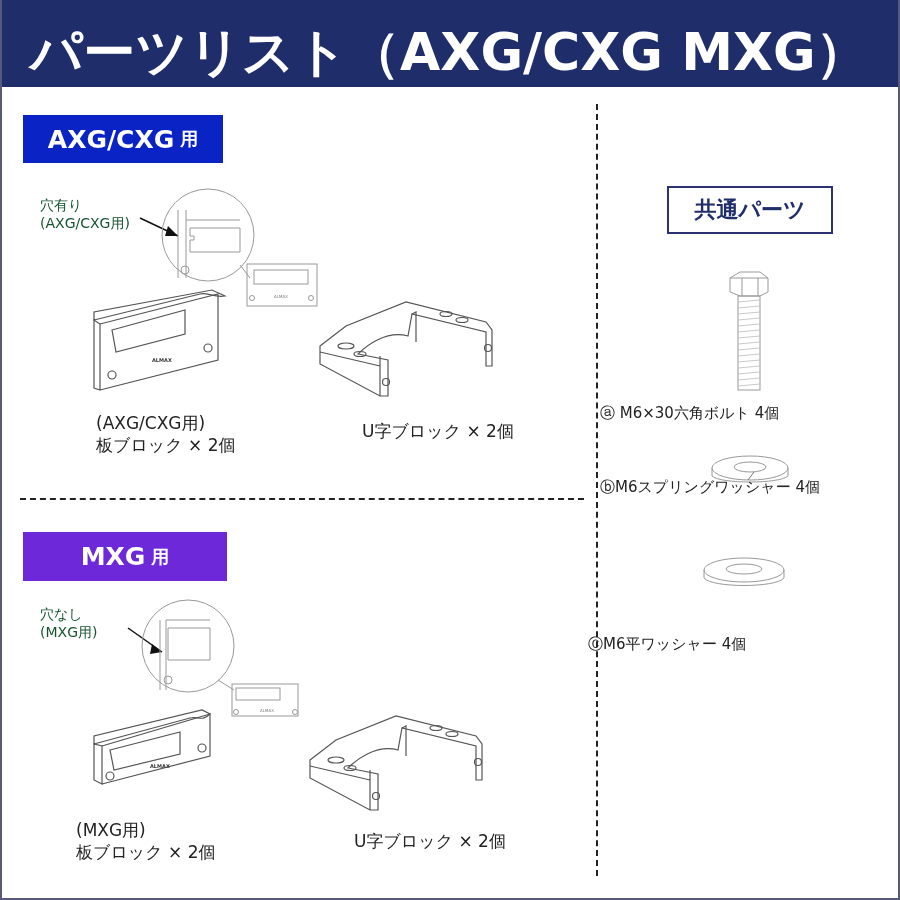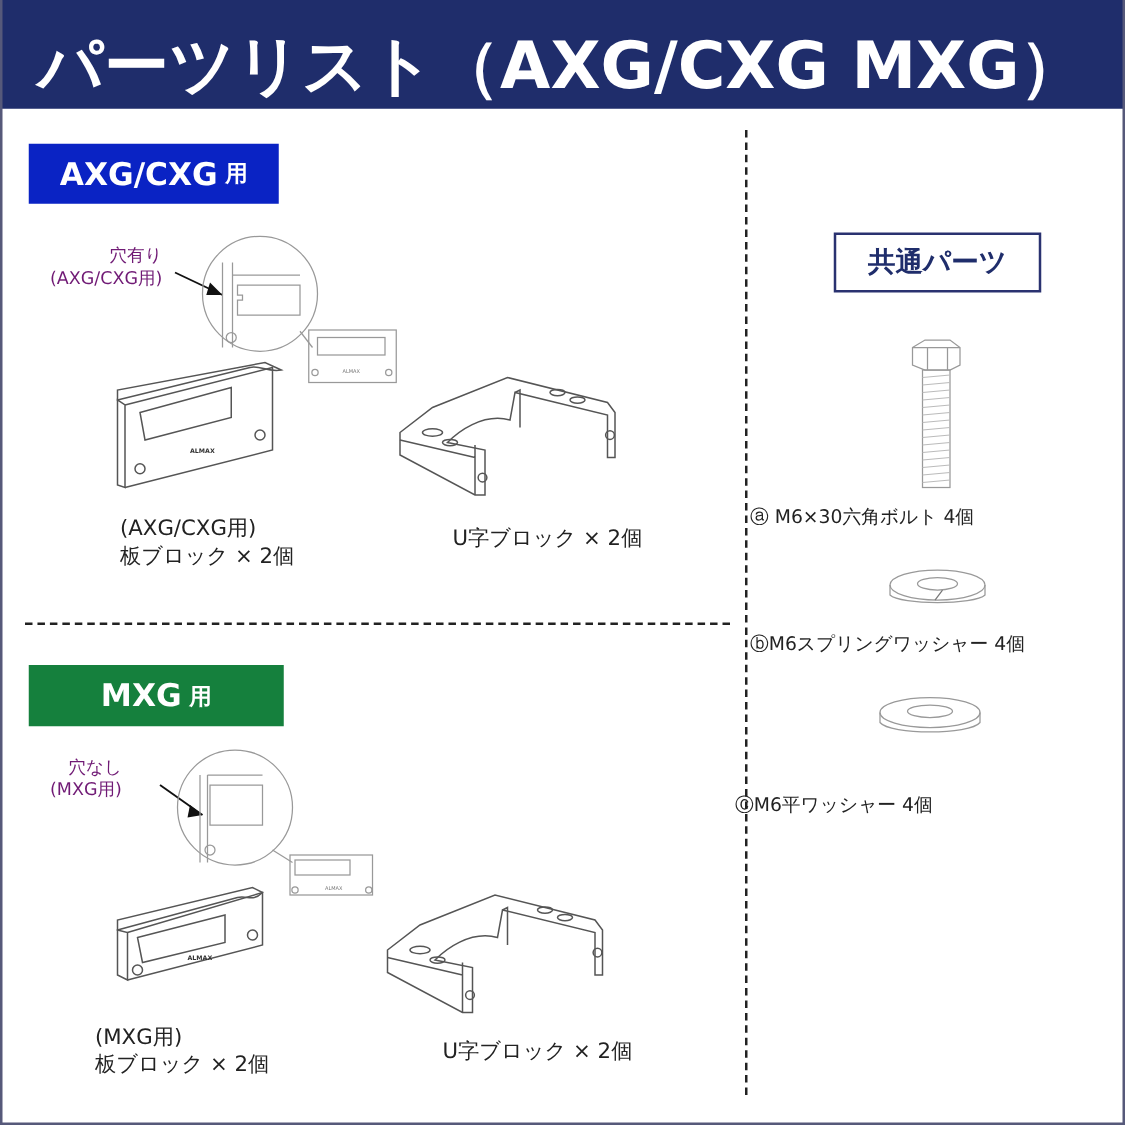--- a/index.html
+++ b/index.html
@@ -7,24 +7,24 @@
   body{font-family:"DejaVu Sans","Liberation Sans",sans-serif;position:relative;}
   .frame{position:absolute;left:0;top:0;width:900px;height:900px;border:2px solid #56597a;border-top:none;}
   .header{position:absolute;left:0;top:0;width:900px;height:87px;background:#1f2d6b;color:#fff;}
   .header .title{position:absolute;left:20px;top:18px;font-size:52px;font-weight:bold;letter-spacing:0px;font-family:"DejaVu Sans",sans-serif;margin-left:10px;}
   .vdash{position:absolute;left:596px;top:104px;height:772px;border-left:2.5px dashed #222;}
   .hdash{position:absolute;left:20px;top:498px;width:564px;border-top:2.5px dashed #222;}
   .badge{position:absolute;color:#fff;font-weight:bold;font-family:"DejaVu Sans",sans-serif;display:flex;align-items:center;justify-content:center;}
   .badge .big{font-size:25px;}
   .badge .small{font-size:18px;margin-left:6px;}
   .badge-axg{left:23px;top:115px;width:200px;height:48px;background:#0a23c4;}
-  .badge-mxg{left:23px;top:532px;width:204px;height:49px;background:#15803d;}
+  .badge-mxg{left:23px;top:532px;width:204px;height:49px;background:#6d28d9;}
   .common{position:absolute;left:667px;top:186px;width:166px;height:48px;border:2px solid #2a3270;color:#1f2d6b;font-weight:bold;font-size:22px;display:flex;align-items:center;justify-content:center;font-family:Liberation Serif, serif;}
   .label{position:absolute;color:#222;font-size:17px;line-height:22px;font-family:"DejaVu Sans",sans-serif;white-space:nowrap;}
-  .callout{position:absolute;color:#701a75;font-size:14px;line-height:18px;text-align:right;white-space:nowrap;}
+  .callout{position:absolute;color:#14532d;font-size:14px;line-height:18px;text-align:left;white-space:nowrap;}
   .part-label{position:absolute;color:#222;font-size:15px;white-space:nowrap;text-align:left;}
   svg{position:absolute;overflow:visible;}
   .ln{fill:none;stroke:#555;stroke-width:1.2;}
   .lnl{fill:none;stroke:#999;stroke-width:1;}
 </style>
 </head>
 <body>
 
 <div class="header">
   <div class="title">パーツリスト（AXG/CXG MXG）</div>
@@ -158,20 +158,20 @@
   </g>
 </svg>
 <div class="part-label" style="left:600px;top:404px;width:300px;">ⓐ M6×30六角ボルト 4個</div>
 
 <svg width="80" height="36" style="left:710px;top:454px;">
   <ellipse cx="40" cy="14" rx="38" ry="12" class="lnl"></ellipse>
   <ellipse cx="40" cy="13" rx="16" ry="5" class="lnl"></ellipse>
   <path d="M2,14 L2,22 C10,30 70,30 78,22 L78,14" class="lnl"></path>
   <path d="M38,26 L44,18" stroke="#777" stroke-width="1"></path>
 </svg>
-<div class="part-label" style="left:600px;top:506px;width:300px;">ⓑM6スプリングワッシャー 4個</div>
+<div class="part-label" style="left:600px;top:478px;width:300px;">ⓑM6スプリングワッシャー 4個</div>
 
 <svg width="84" height="36" style="left:702px;top:556px;">
   <ellipse cx="42" cy="14" rx="40" ry="12" class="lnl"></ellipse>
   <ellipse cx="42" cy="13" rx="18" ry="5" class="lnl"></ellipse>
   <path d="M2,14 L2,22 C10,32 74,32 82,22 L82,14" class="lnl"></path>
 </svg>
 <div class="part-label" style="left:588px;top:611px;width:300px;margin-top:24px;">ⒸM6平ワッシャー 4個</div>
 
 </body></html>

